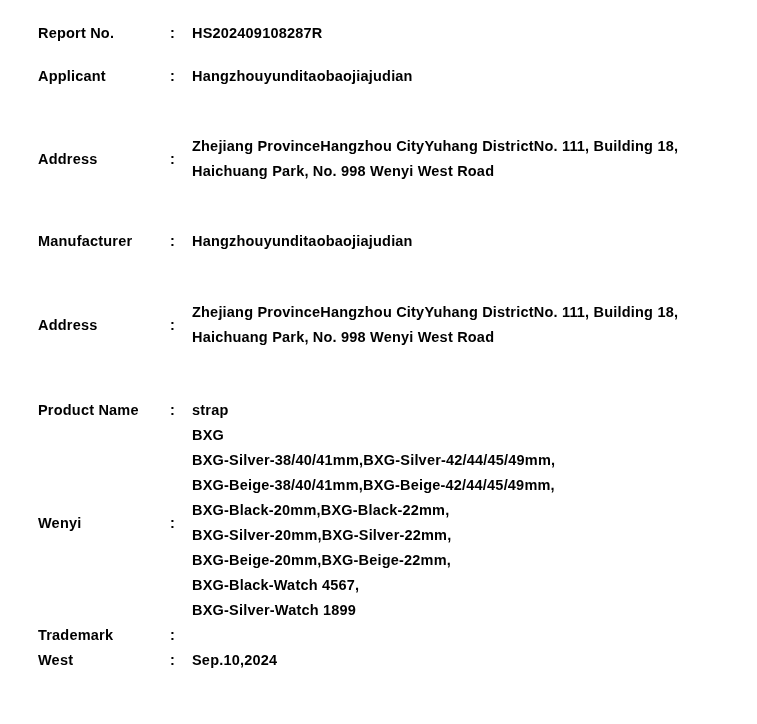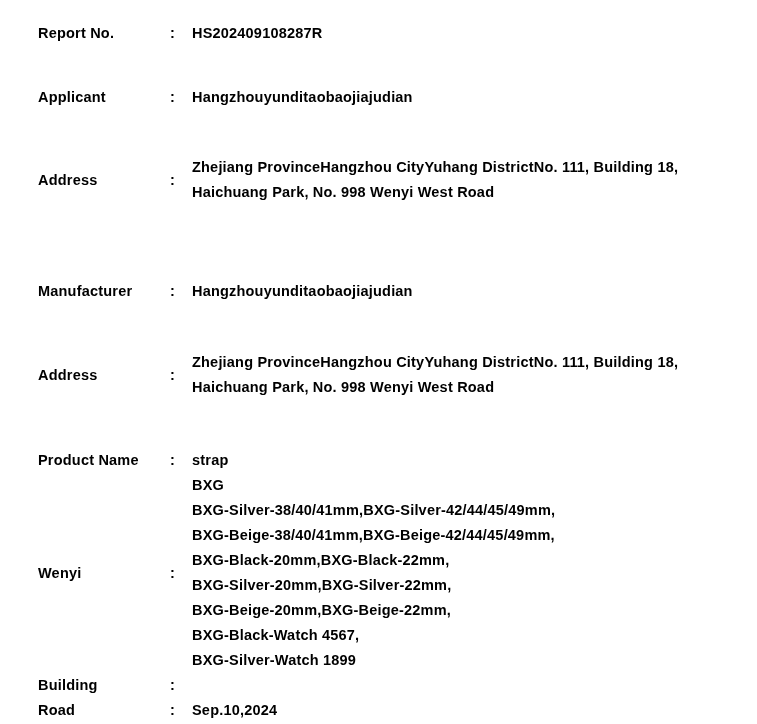--- a/index.html
+++ b/index.html
@@ -40,23 +40,23 @@
   }
   .row .value {
     flex: 1 1 auto;
     min-width: 0;
   }
   .line {
     line-height: 25px;
     white-space: nowrap;
   }
   
-  .row:nth-child(2) { margin-top: 39px; }  
+  .row:nth-child(2) { margin-top: 18px; }  
   .row:nth-child(3) { margin-top: 45px; }  
-  .row:nth-child(4) { margin-top: 74px; }  
+  .row:nth-child(4) { margin-top: 45px; }  
   .row:nth-child(5) { margin-top: 46px; }  
   .row:nth-child(6) { margin-top: 48px; }  
   .row:nth-child(7) { margin-top: 0; }     
   .row:nth-child(8) { margin-top: 0; }     
   .row:nth-child(9) { margin-top: 0; }     
 </style>
 </head>
 <body>
 
 <main class="doc">
@@ -120,24 +120,24 @@
         <div class="line">BXG-Beige-38/40/41mm,BXG-Beige-42/44/45/49mm,</div>
         <div class="line">BXG-Black-20mm,BXG-Black-22mm,</div>
         <div class="line">BXG-Silver-20mm,BXG-Silver-22mm,</div>
         <div class="line">BXG-Beige-20mm,BXG-Beige-22mm,</div>
         <div class="line">BXG-Black-Watch 4567,</div>
         <div class="line">BXG-Silver-Watch 1899</div>
       </div>
   </div>
 
   <div class="row">
-    <span class="label">Building</span>
+    <span class="label">Trademark</span>
     <span class="colon">:</span>
   </div>
 
   <div class="row">
-    <span class="label">Road</span>
+    <span class="label">West</span>
     <span class="colon">:</span>
     <div class="value">
         <div class="line">Sep.10,2024</div>
       </div>
   </div>
 </main>
 
 </body></html>

